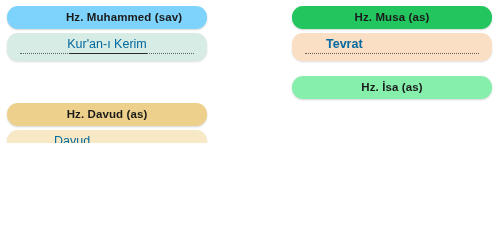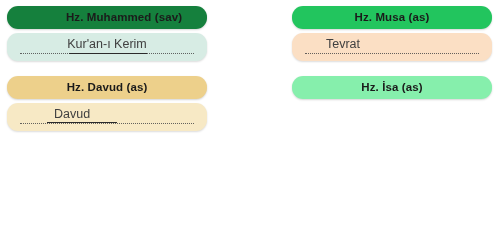--- a/index.html
+++ b/index.html
@@ -61,41 +61,41 @@
     right: 13px;
     top: 20px;
     height: 0;
     border-top: 1.4px dotted #4a4a4a;
     opacity: 0.85;
   }
   .answer-text {
     position: absolute;
     top: 3px;
     font-size: 12.5px;
-    color: #404040;
+    color: #0369a1;
     white-space: nowrap;
     line-height: 16px;
   }
   .answer-text.center {
     left: 0;
     right: 0;
     text-align: center;
   }
   .underline-stroke {
     position: absolute;
     height: 0;
     border-top: 1.2px solid #2b2b2b;
   }
 
   
-  .theme-green  .pill-header { background: #15803d; padding-left: 34px; }
+  .theme-green  .pill-header { background: #7dd3fc; padding-left: 34px; }
   .theme-green  .pill-answer { background: #d7ece4; }
   .theme-orange .pill-header { background: #22c55e; }
   .theme-orange .pill-answer { background: #fbdfc4; }
-  .theme-yellow .pill-header { background: #edd08b; }
+  .theme-yellow .pill-header { background: #edd08b; margin-top: 27px; }
   .theme-yellow .pill-answer { background: #f7e9c5; }
   .theme-pink   .pill-header { background: #86efac; text-align: center; }
   .theme-pink   .pill-answer { background: #f4dae9; }
 </style>
 </head>
 <body>
 
 <div class="board">
 
   <div class="card card-col-left card-row-top theme-green">
@@ -107,21 +107,21 @@
         <div class="underline-stroke" style="left:62px; width:78px; top:20px;"></div>
       </div>
     </div>
   </div>
 
   <div class="card card-col-right card-row-top theme-orange">
     <div class="pill pill-header">Hz. Musa (as)</div>
     <div class="pill pill-answer">
       <div class="answer-inner">
         <div class="dotline"></div>
-        <div class="answer-text" style="left:34px;">Tevrat</div>
+        <div class="answer-text" style="left:34px;font-weight:bold;">Tevrat</div>
       </div>
     </div>
   </div>
 
   <div class="card card-col-left card-row-bottom theme-yellow">
     <div class="pill pill-header">Hz. Davud (as)</div>
     <div class="pill pill-answer">
       <div class="answer-inner">
         <div class="dotline"></div>
         <div class="answer-text" style="left:47px;">Davud</div>

